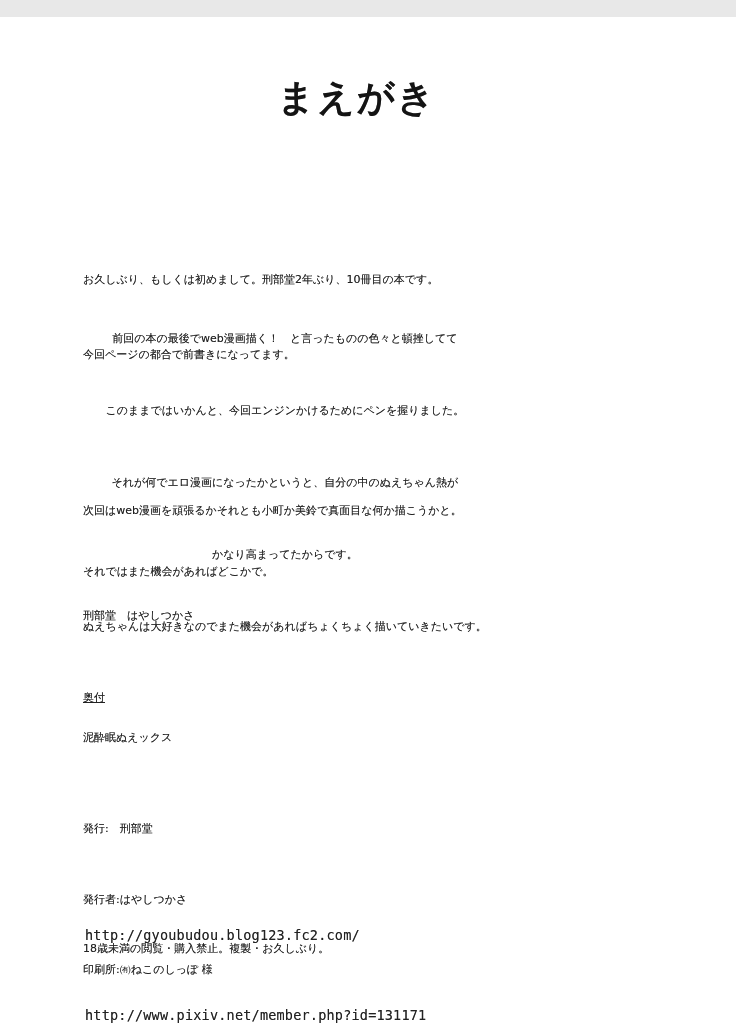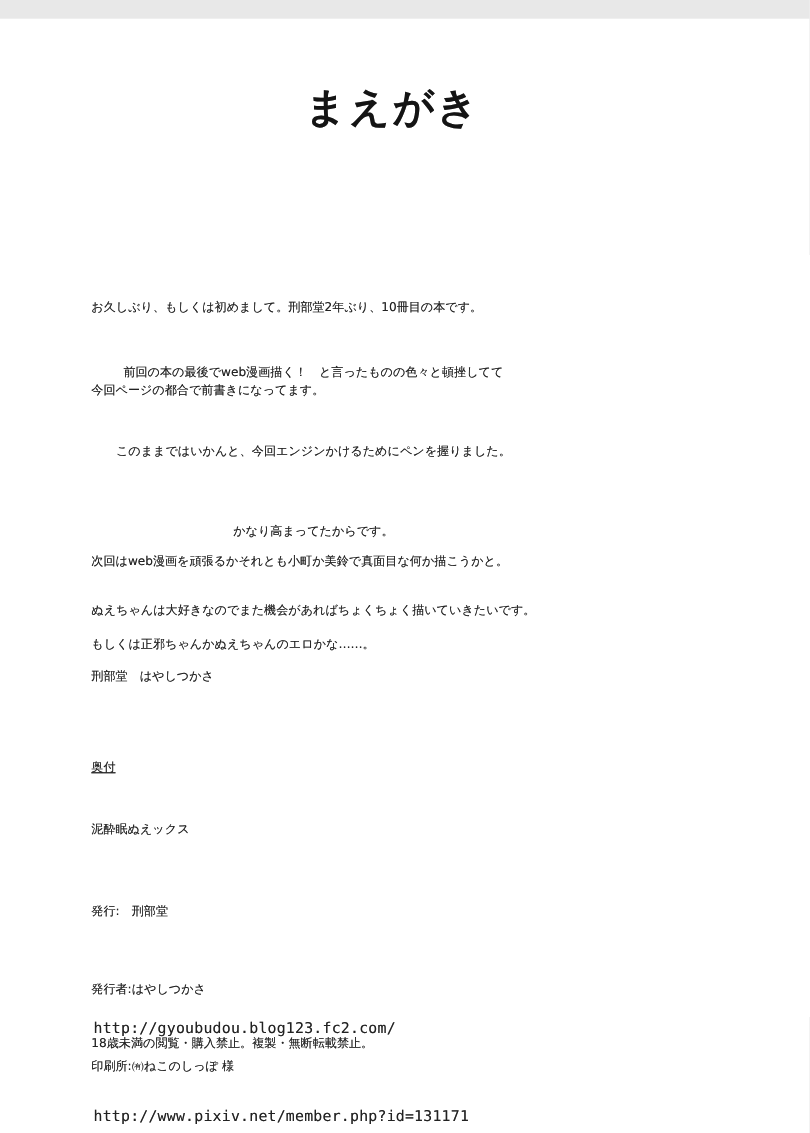--- a/index.html
+++ b/index.html
@@ -36,21 +36,21 @@
     font-size: 11px;
     line-height: 25px;
     white-space: pre;
   }
   .para1   { top: 200px; }
   .para2   { top: 262px; line-height: 24px; text-align: center; }
   .para3   { top: 431px; }
   .closing { top: 542px; }
   .signature { top: 586px; font-family: Liberation Serif, serif; }
   .okuzuke-heading { top: 668px; text-decoration: underline; }
-  .book-title      { top: 724px; }
+  .book-title      { top: 708px; }
   .fields          { top: 753px; line-height: 23.5px; }
   .urls {
     top: 852px;
     left: 85px;
     font-family: "DejaVu Sans Mono", monospace;
     font-size: 13.5px;
     line-height: 26.5px;
     letter-spacing: 0.2px;
   }
   .notice { top: 919px; }
@@ -64,42 +64,43 @@
   <h1 class="title">まえがき</h1>
 
   <div class="block para1">
     <div>お久しぶり、もしくは初めまして。刑部堂2年ぶり、10冊目の本です。</div>
     <div>今回ページの都合で前書きになってます。</div>
   </div>
 
   <div class="block para2">
     <div>前回の本の最後でweb漫画描く！　と言ったものの色々と頓挫してて</div>
     <div>このままではいかんと、今回エンジンかけるためにペンを握りました。</div>
+    <div>それが何でエロ漫画になったかというと、自分の中のぬえちゃん熱が</div>
     <div>かなり高まってたからです。</div>
     <div>ぬえちゃんは大好きなのでまた機会があればちょくちょく描いていきたいです。</div>
   </div>
 
   <div class="block para3">
     <div>次回はweb漫画を頑張るかそれとも小町か美鈴で真面目な何か描こうかと。</div>
-    <div>もしくは正邪ちゃんかぬえちゃんのエロかな……。</div>
   </div>
 
+  <div class="block closing">それではまた機会があればどこかで。</div>
 
   <div class="block signature">刑部堂　はやしつかさ</div>
 
   <div class="block okuzuke-heading">奥付</div>
 
   <div class="block book-title">泥酔眠ぬえックス</div>
 
   <div class="block fields">
     <div><span class="flabel">発行:</span><span class="fvalue">　刑部堂</span></div>
     <div><span class="flabel">発行者:</span><span class="fvalue">はやしつかさ</span></div>
     <div><span class="flabel">印刷所:</span><span class="fvalue">㈲ねこのしっぽ 様</span></div>
   </div>
 
   <div class="block urls">
     <div>http://gyoubudou.blog123.fc2.com/</div>
     <div>http://www.pixiv.net/member.php?id=131171</div>
   </div>
 
-  <div class="block notice">18歳未満の閲覧・購入禁止。複製・無断転載禁止。</div>
+  <div class="block notice">18歳未満の閲覧・購入禁止。複製・お久しぶり。</div>
 
 </div>
 
 </body></html>

